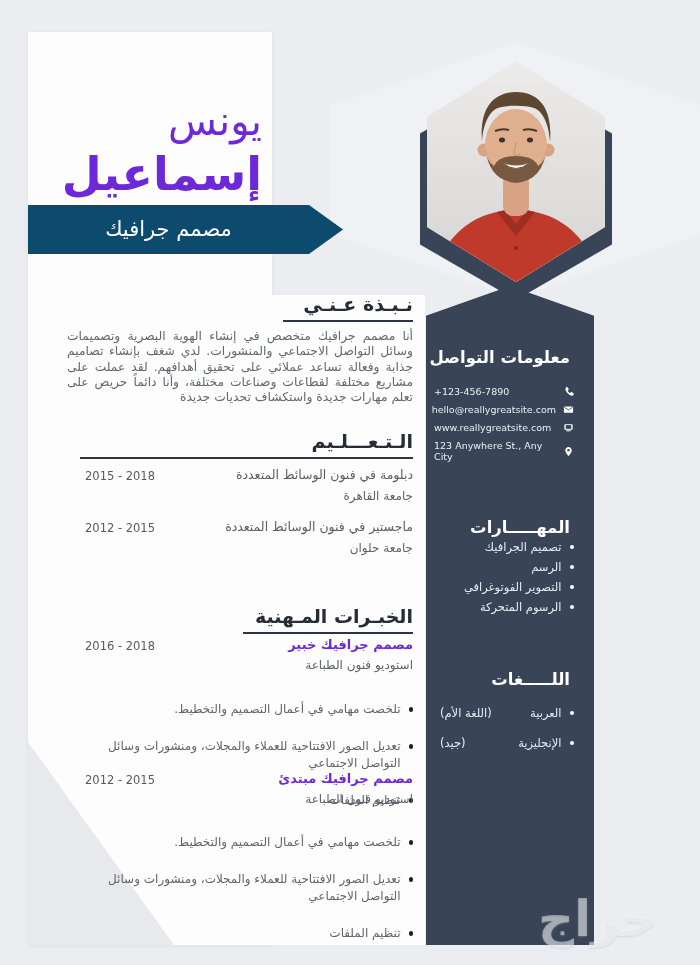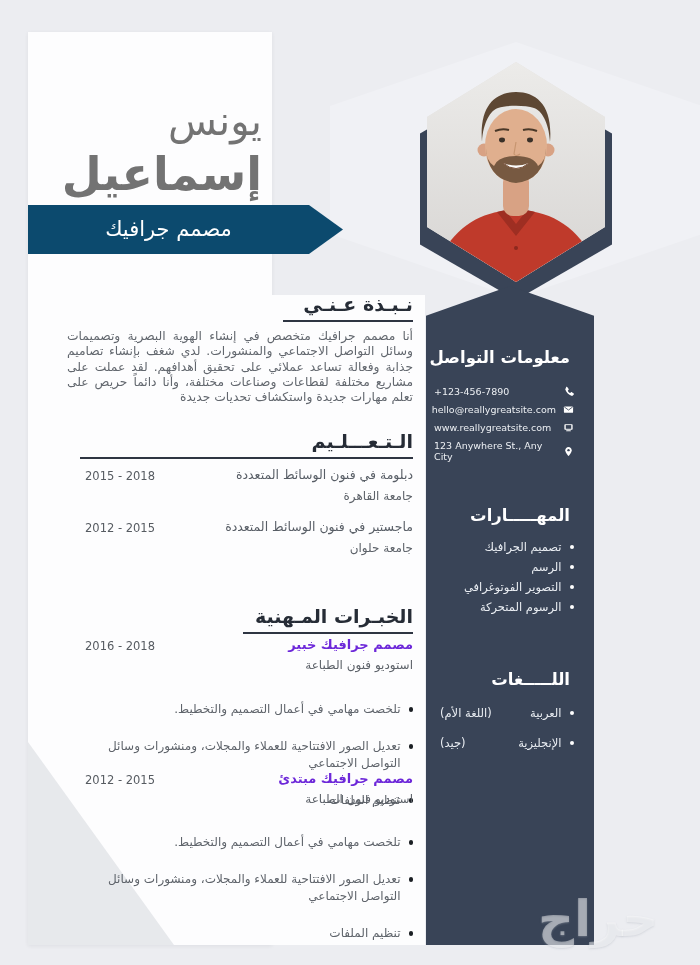--- a/index.html
+++ b/index.html
@@ -11,41 +11,41 @@
   .bg-hex { position:absolute; left:330px; top:42px; width:372px; height:256px;
     background:#f0f1f5; clip-path:polygon(50% 0,100% 25%,100% 75%,50% 100%,0 75%,0 25%); }
 
   
   .panel-a { position:absolute; left:28px; top:32px; width:244px; height:913px; background:#fdfdfe; box-shadow:0 1px 4px rgba(40,45,60,.07); }
   .panel-b { position:absolute; left:272px; top:295px; width:153px; height:650px; background:#fdfdfe; }
   .wedge { position:absolute; left:28px; top:742px; width:146px; height:203px; background:#e7e9ec;
     clip-path:polygon(0 0,100% 100%,0 100%); }
 
   
-  .name-block { position:absolute; left:60px; top:96px; width:202px; text-align:right; direction:rtl; color:#737373; }
+  .name-block { position:absolute; left:60px; top:96px; width:202px; text-align:right; direction:rtl; color:#6d28d9; }
   .first-name { display:block; font-size:40px; line-height:50px; font-weight:400; }
   .last-name { display:block; font-size:46px; line-height:56px; font-weight:700; }
 
   
   .ribbon { position:absolute; left:28px; top:205px; width:315px; height:49px; background:#0c4a6e;
     clip-path:polygon(0 0,89.2% 0,100% 50%,89.2% 100%,0 100%); }
   .ribbon span { position:absolute; left:0; top:0; width:281px; height:49px; line-height:49px;
     text-align:center; color:#fff; font-size:21px; direction:rtl; }
 
   
   .navy-hex { position:absolute; left:420px; top:78px; width:192px; height:222px; background:#394457;
     clip-path:polygon(50% 0,100% 25%,100% 75%,50% 100%,0 75%,0 25%); }
   .photo-hex { position:absolute; left:427px; top:62px; width:178px; height:220px;
     clip-path:polygon(50% 0,100% 25%,100% 75%,50% 100%,0 75%,0 25%); background:#e4e2e0; }
 
   
   .sidebar { position:absolute; left:426px; top:286px; width:168px; height:659px; background:#394457;
     clip-path:polygon(50% 0,100% 4.5%,100% 100%,0 100%,0 4.5%); direction:rtl; }
   .sb-head { position:absolute; right:24px; color:#fff; font-size:16.5px; font-weight:700; white-space:nowrap; }
-  .c-head { top:62px; } .s-head { top:220px;text-align:center; } .l-head { top:384px; }
+  .c-head { top:62px; } .s-head { top:232px;text-align:center; } .l-head { top:384px; }
   .c-list { position:absolute; top:100px; right:20px; left:8px; list-style:none; }
   .c-list li { display:flex; align-items:center; gap:7px; justify-content:space-between; margin-bottom:7px; direction:rtl; }
   .c-list .ic { width:11px; height:11px; flex:0 0 11px; display:block; }
   .c-list .ct { color:#eceff3; font-size:9.5px; line-height:11px; direction:ltr; unicode-bidi:isolate; }
   .s-list { position:absolute; top:254px; right:20px; left:10px; list-style:none; }
   .s-list li { display:flex; align-items:center; gap:8px; margin-bottom:6px; direction:rtl; color:#e9edf2; font-size:11.5px; }
   .dot-w { width:4.5px; height:4.5px; border-radius:50%; background:#fff; flex:0 0 4.5px; }
   .l-list { position:absolute; top:420px; right:20px; left:14px; list-style:none; }
   .l-list li { display:flex; justify-content:space-between; align-items:center; direction:rtl; margin-bottom:16px;
     color:#e9edf2; font-size:11.5px; }

